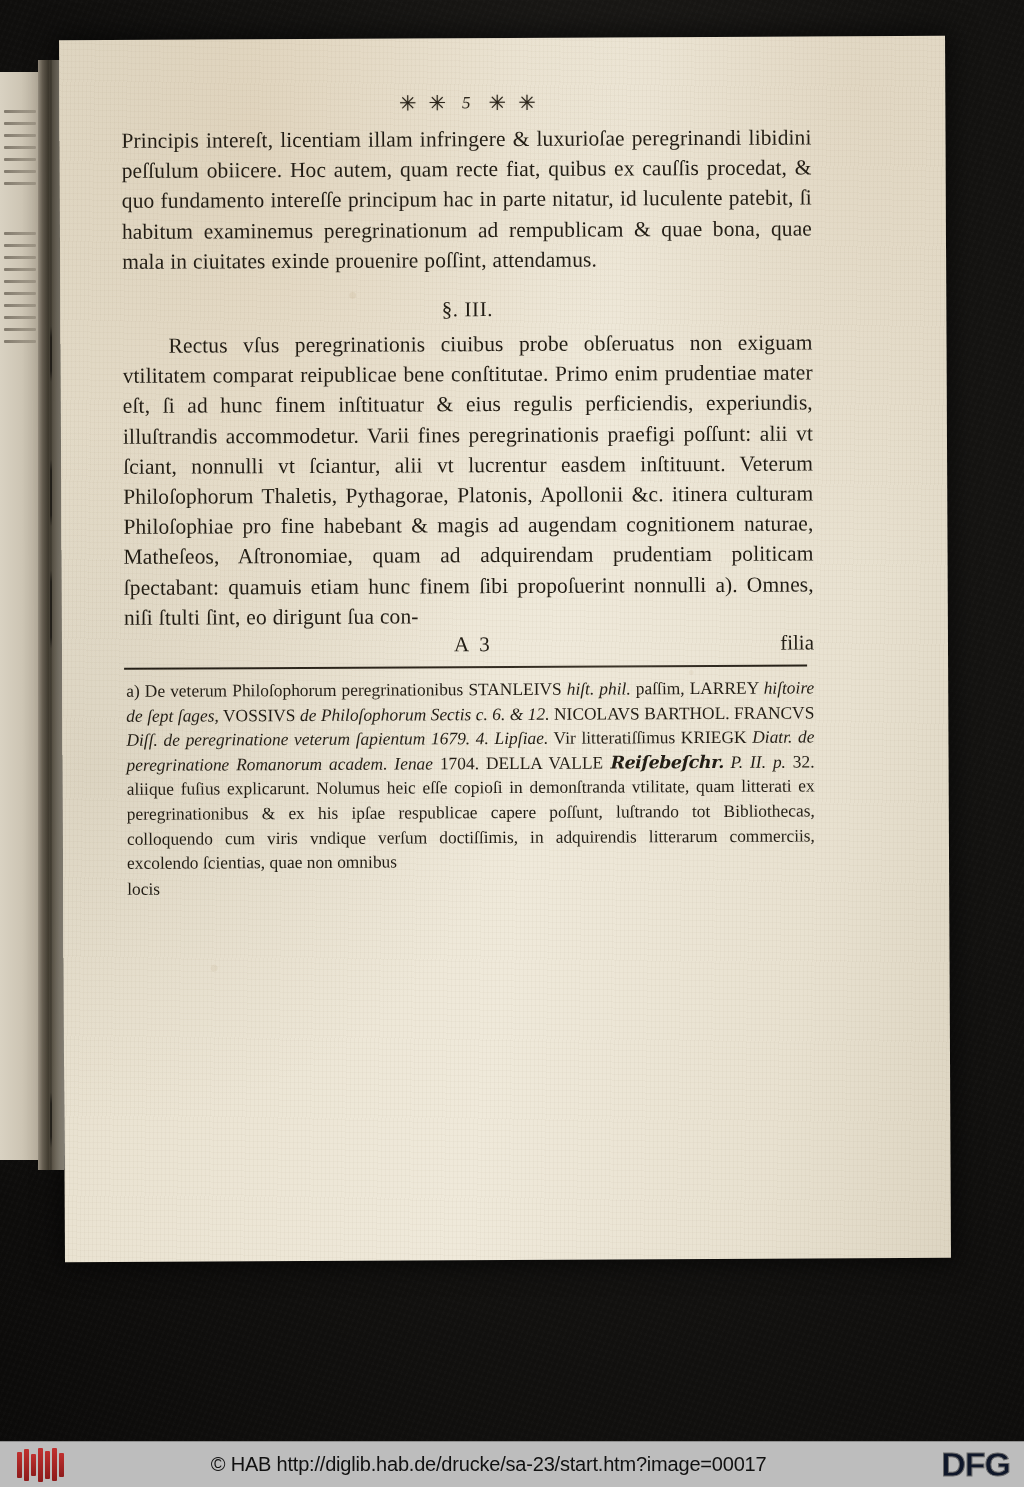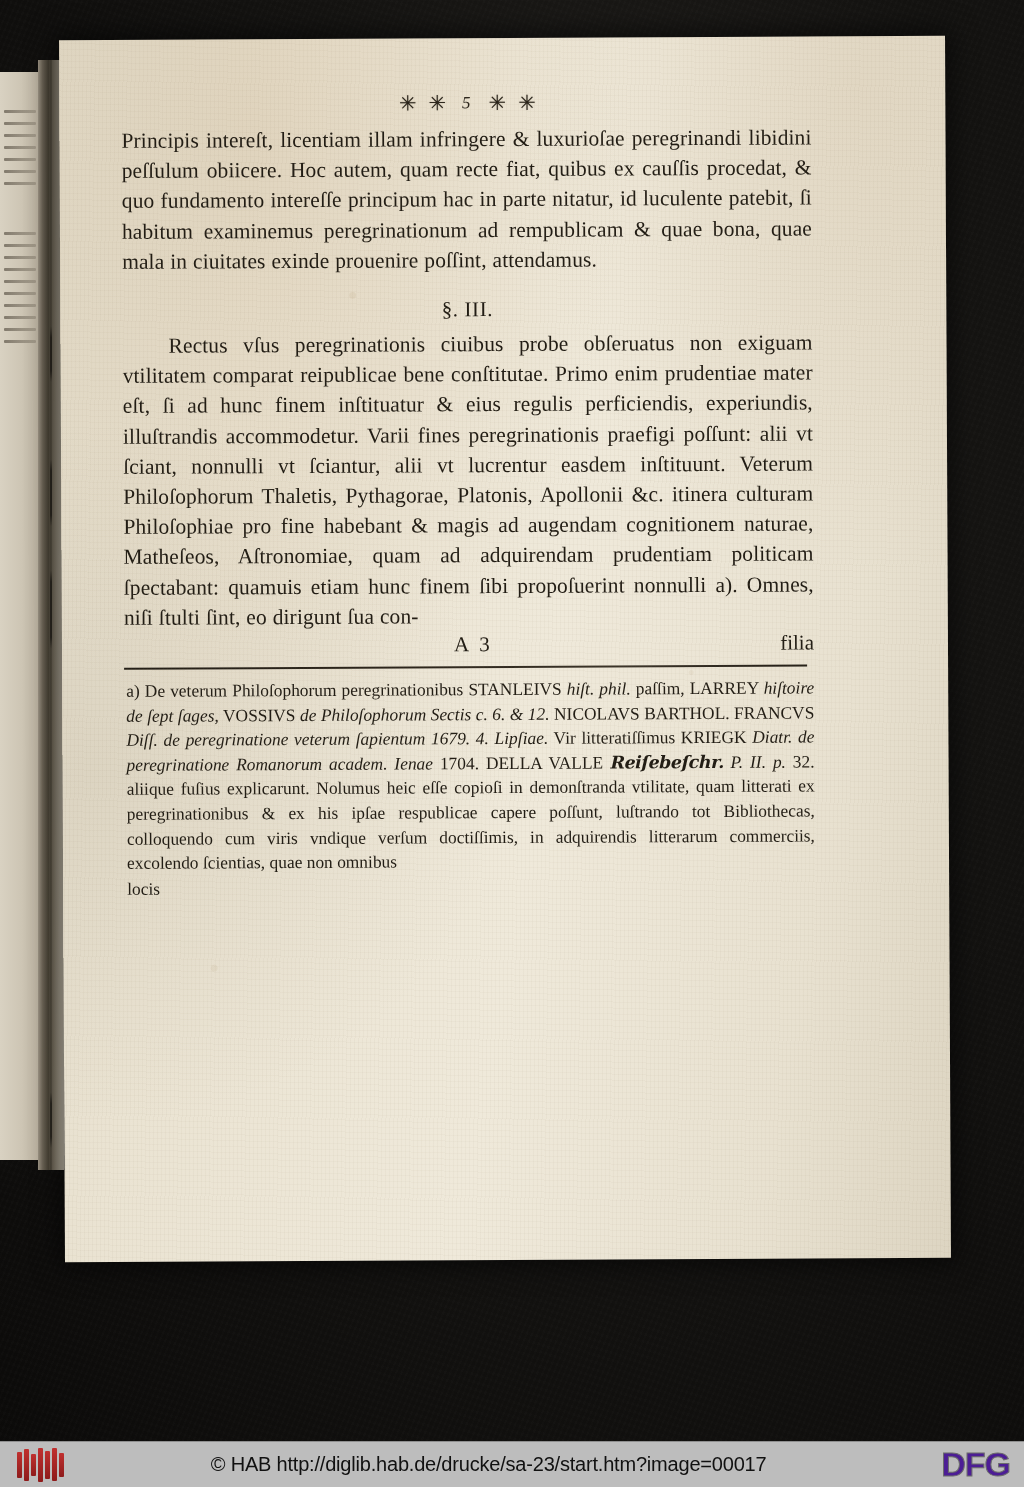--- a/index.html
+++ b/index.html
@@ -235,21 +235,21 @@
     font-size: 20px;
     color: #111;
     letter-spacing: -.2px;
     margin-left: -40px;
   }
   #dfg-logo {
     margin-right: 14px;
     font-family: "Liberation Sans", sans-serif;
     font-weight: 700;
     font-size: 34px;
-    color: #4c1d95;
+    color: #0f172a;
     letter-spacing: -1px;
     -webkit-text-stroke: 1px #6b6b6b;
   }
 </style>
 </head>
 <body>
 
 <div id="scan-backdrop"></div>
 
 <div id="facing-page">

